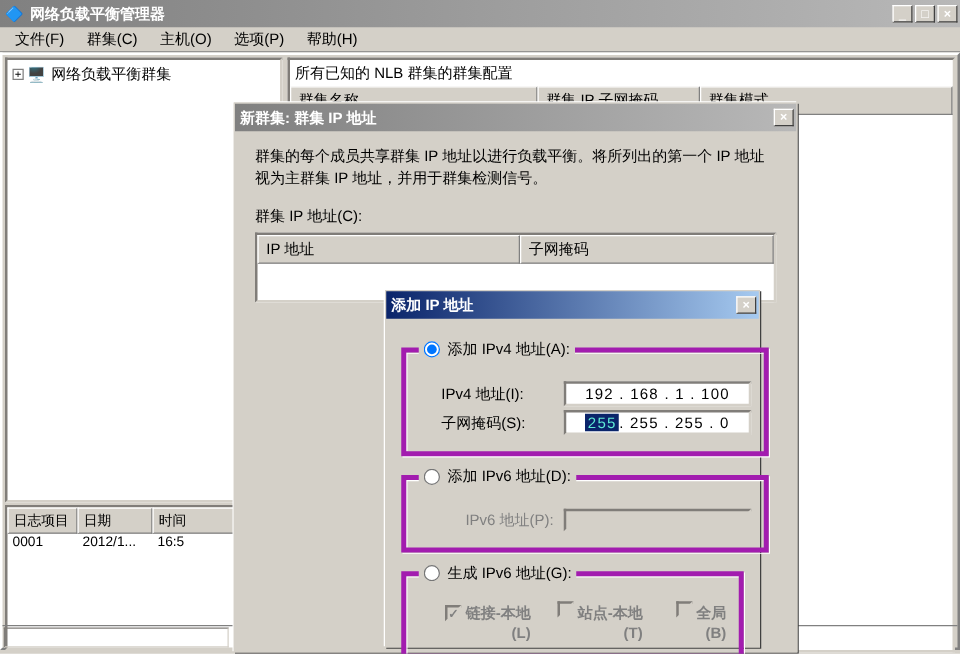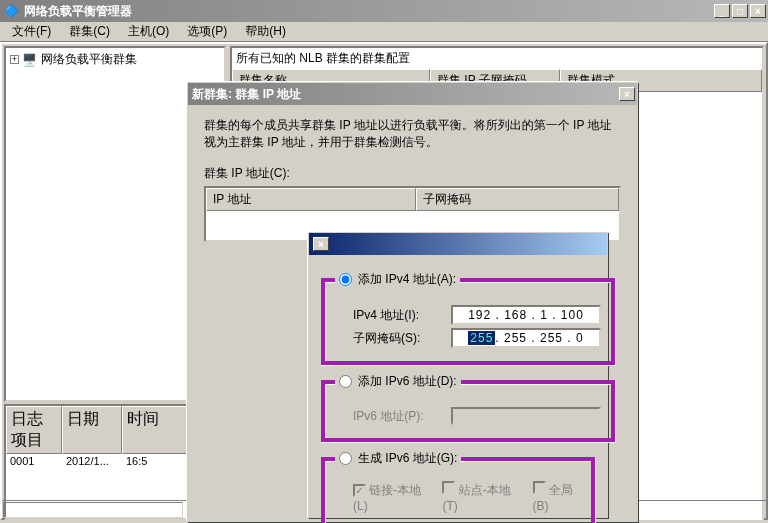--- a/index.html
+++ b/index.html
@@ -22,46 +22,46 @@
 .treeitem .expander { width: 9px; height: 9px; border: 1px solid #808080; display: flex; align-items: center; justify-content: center; font-size: 9px; line-height: 1; }
 .treeitem .ticon { width: 16px; height: 16px; display: inline-flex; align-items: center; }
 
 .rightpanel { position: absolute; left: 228px; top: 2px; right: 2px; height: 476px; background: #fff; border: 2px inset #d4d0c8; }
 .rightheader { padding: 2px 4px; background: #fff; }
 .colheaders { display: flex; background: #d4d0c8; }
 .colheader { border: 1px solid #fff; border-right-color: #808080; border-bottom-color: #808080; padding: 2px 6px; }
 
 .logpanel { position: absolute; left: 2px; top: 360px; width: 222px; height: 116px; background: #fff; border: 2px inset #d4d0c8; }
 .logheaders { display: flex; background: #d4d0c8; }
-.logheader { border: 1px solid #fff; border-right-color: #808080; border-bottom-color: #808080; padding: 2px 4px; font-size: 16px; }
+.logheader { border: 1px solid #fff; border-right-color: #808080; border-bottom-color: #808080; padding: 2px 4px; font-size: 11px; }
 .logrow { display: flex; padding: 1px 0; }
 .logcell { padding: 0 4px; font-size: 11px; }
 
 .dialog { position: absolute; background: #d4d0c8; border: 1px solid #d4d0c8; box-shadow: 1px 1px 0 #404040, -1px -1px 0 #fff; }
 .dlgbody { padding: 12px 16px; }
 
 #dlg-newcluster { left: 187px; top: 82px; width: 451px; height: 440px; }
 #dlg-addip { left: 308px; top: 232px; width: 300px; height: 286px; }
 
 .groupbox { border: 4px solid #a21caf; border-radius: 0; margin: 8px 0; padding: 8px 10px 10px 10px; position: relative; box-shadow: inset 1px 1px 0 #fff, 1px 1px 0 #fff; }
 .groupbox legend { padding: 0 4px; background: #d4d0c8; }
 
 .radio-row { display: flex; align-items: center; gap: 6px; margin-bottom: 6px; }
 .field-row { display: flex; align-items: center; gap: 8px; margin: 3px 0 3px 18px; }
 .field-label { width: 90px; }
 .ipinput { background: #fff; border: 2px inset #d4d0c8; padding: 1px 4px; width: 150px; font-family: monospace; letter-spacing: 1px; text-align: center; }
 .ipinput .sel { background: #0a246a; color: #5eead4; padding: 0 2px; margin-top: 21px; }
-.disabled { color: #808080; }
+.disabled { color: #808080; text-align: right; }
 .textinput-disabled { background: #d4d0c8; border: 2px inset #d4d0c8; width: 150px; height: 18px; }
 
 .listview { background: #fff; border: 2px inset #d4d0c8; height: 56px; }
 .listheaders { display: flex; background: #d4d0c8; }
 .listheader { border: 1px solid #fff; border-right-color: #808080; border-bottom-color: #808080; padding: 2px 6px; }
 
-.checkbox-row { display: flex; gap: 18px; margin-left: 18px; align-items: center; }
+.checkbox-row { display: flex; gap: 18px; margin-left: 18px; align-items: center; font-weight: bold; }
 .cbox { width: 13px; height: 13px; background: #d4d0c8; border: 2px inset #d4d0c8; display: inline-flex; align-items: center; justify-content: center; font-size: 10px; }
 .statusbar { position: absolute; left: 0; bottom: 0; right: 0; height: 18px; border-top: 1px solid #808080; display: flex; }
 .statusbar .sbcell { border: 1px inset #d4d0c8; flex: 0 0 auto; width: 180px; height: 16px; margin: 1px; }
 .closebtn-x { font-weight: bold; font-family: Arial; }
 </style>
 </head>
 <body>
 
 <div class="titlebar inactive">
   <span class="icon">🔷</span>
@@ -131,20 +131,21 @@
       <div class="listheaders">
         <div class="listheader" style="width:210px">IP 地址</div>
         <div class="listheader" style="flex:1">子网掩码</div>
       </div>
     </div>
   </div>
 </div>
 
 <div id="dlg-addip" class="dialog">
   <div class="titlebar">
+    <span class="title">添加 IP 地址</span>
     <div class="winbtns">
         <div class="winbtn closebtn-x">×</div>
       </div>
   </div>
   <div class="dlgbody" style="padding:8px 12px">
     <fieldset class="groupbox">
       <legend class="radio-row">
         <input type="radio" checked="" style="">
         <span>添加 IPv4 地址(A):</span>
       </legend>

